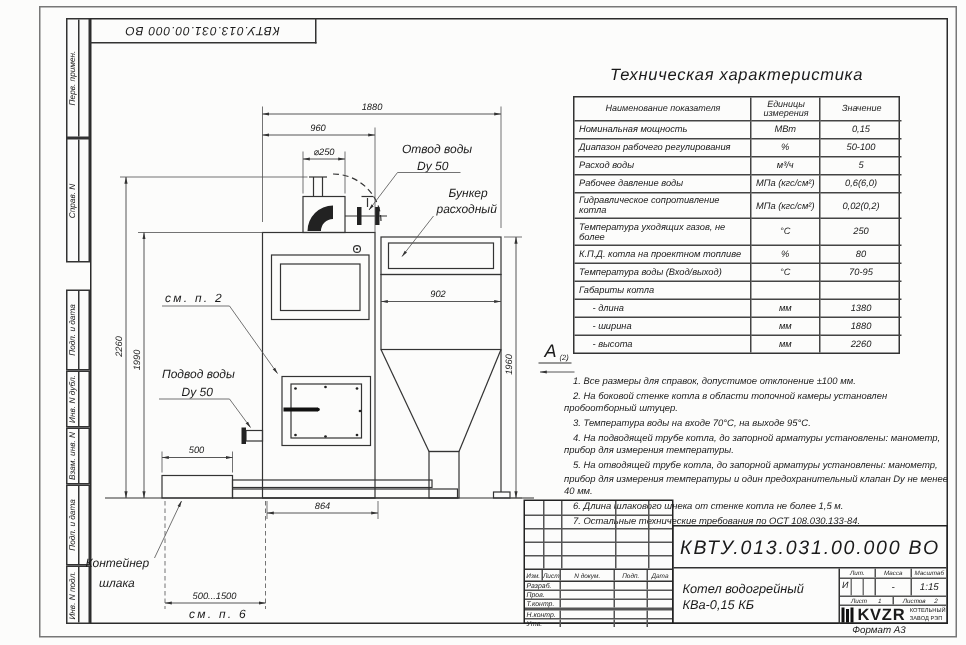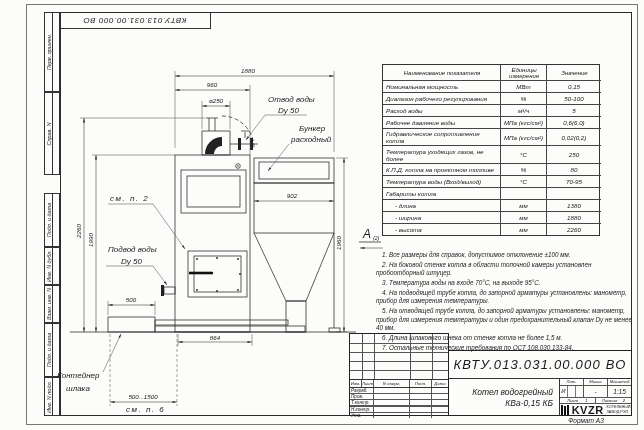--- a/index.html
+++ b/index.html
@@ -32,21 +32,21 @@
   .chg .h{position:absolute;left:0;right:0;border-top:0.6px solid #555;}
   .hdr-row{display:flex;height:7px;border-bottom:0.7px solid #333;}
   .hdr-row span{display:flex;align-items:center;justify-content:center;font:italic 4.3px "Liberation Sans",sans-serif;border-right:0.6px solid #555;box-sizing:border-box;}
   .sign-rows{display:flex;flex-direction:column;height:29px;}
   .sr{flex:1;display:flex;border-bottom:0.6px solid #555;}
   .sr:last-child{border-bottom:none;}
   .sr i{display:block;height:100%;border-right:0.6px solid #555;box-sizing:border-box;font:italic 4.6px "Liberation Sans",sans-serif;font-style:italic;padding-left:1px;}
   .sr .c1{width:24px;}.sr .c2{width:36px;}.sr .c3{width:22px;}.sr .c4{flex:1;border-right:none;}
   .docnum{height:27px;border-bottom:0.8px solid #333;display:flex;align-items:center;justify-content:center;font:italic 13px "Liberation Sans",sans-serif;letter-spacing:1.2px;white-space:nowrap;}
   .tb-low{display:flex;height:37px;}
-  .name-cell{width:111px;border-right:0.8px solid #333;box-sizing:border-box;display:flex;align-items:center;justify-content:center;text-align:right;font:italic 8.5px "Liberation Sans",sans-serif;line-height:1.25;padding:0 6px;}
+  .name-cell{width:111px;border-right:0.8px solid #333;box-sizing:border-box;display:flex;align-items:center;justify-content:center;text-align:left;font:italic 8.5px "Liberation Sans",sans-serif;line-height:1.25;padding:0 6px;}
   .tb-rt{flex:1;display:flex;flex-direction:column;}
   .lmm{display:flex;height:6px;border-bottom:0.6px solid #555;}
   .lmm span{flex:1;display:flex;align-items:center;justify-content:center;font:italic 4.2px "Liberation Sans",sans-serif;border-right:0.6px solid #555;box-sizing:border-box;}
   .lmm span:last-child{border-right:none;}
   .vals{display:flex;height:12px;border-bottom:0.6px solid #555;}
   .vals .lit{width:24px;display:flex;border-right:0.6px solid #555;box-sizing:border-box;}
   .vals .lit i{flex:1;border-right:0.5px solid #777;display:flex;align-items:center;justify-content:center;font:italic 6px "Liberation Sans",sans-serif;}
   .vals .lit i:last-child{border-right:none;}
   .vals .mv{width:24px;border-right:0.6px solid #555;box-sizing:border-box;display:flex;align-items:center;justify-content:center;font:italic 6.5px "Liberation Sans",sans-serif;}
   .vals .sv{flex:1;display:flex;align-items:center;justify-content:center;font:italic 6.5px "Liberation Sans",sans-serif;}
@@ -255,20 +255,21 @@
     </g>
 
     <g>
       <text x="363" y="238" font-size="12">А</text>
       <text x="373" y="240" font-size="5">(2)</text>
       <line class="ln" x1="359" y1="242" x2="381" y2="242"></line>
       <line class="dml" x1="383" y1="248" x2="360" y2="248" marker-end="url(#ar)"></line>
     </g>
   </svg>
 
+  <div class="ttitle">Техническая характеристика</div>
   <div class="ttable">
     <div class="tc th">Наименование показателя</div>
     <div class="tc th">Единицы измерения</div>
     <div class="tc th last">Значение</div>
 
     <div class="tc">Номинальная мощность</div>
     <div class="tc c">МВт</div>
     <div class="tc c last">0,15</div>
 
     <div class="tc">Диапазон рабочего регулирования</div>

